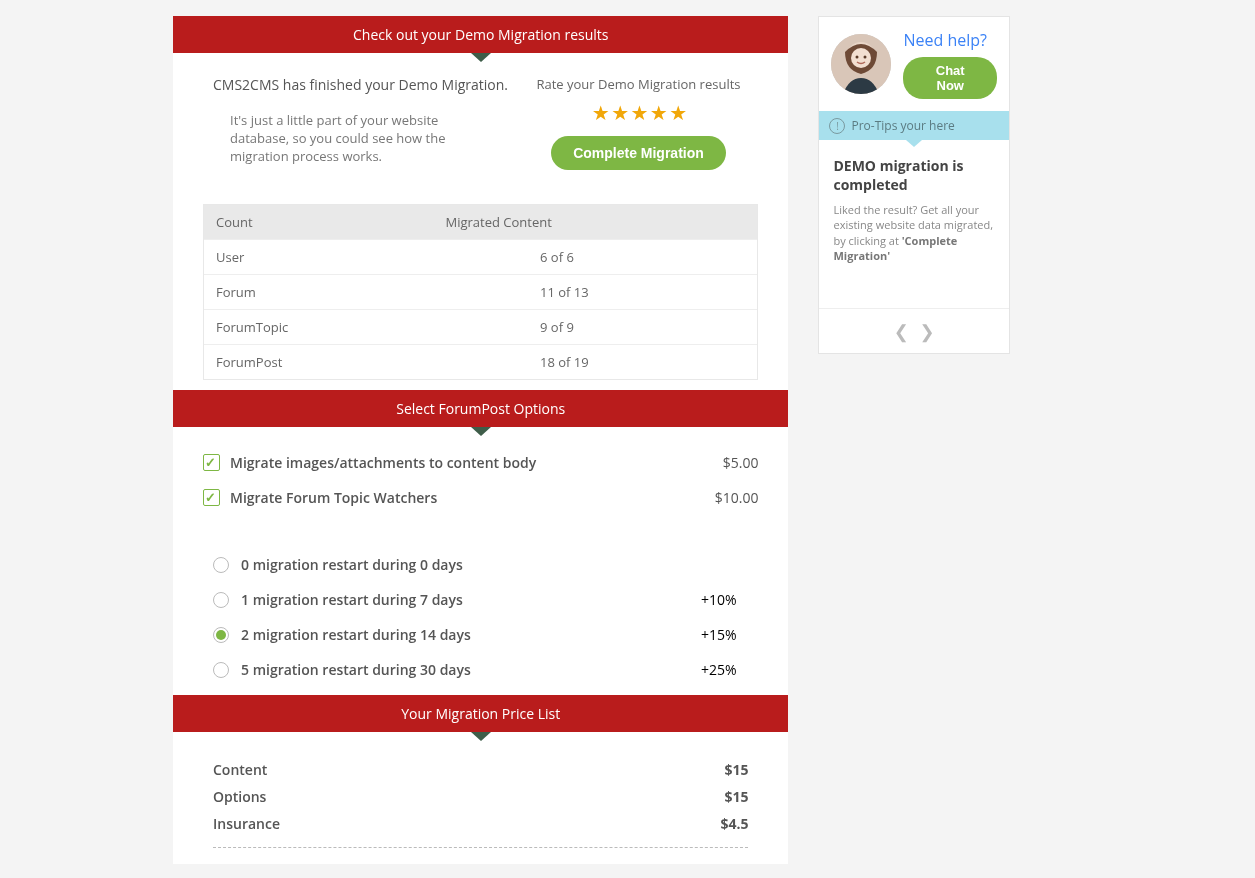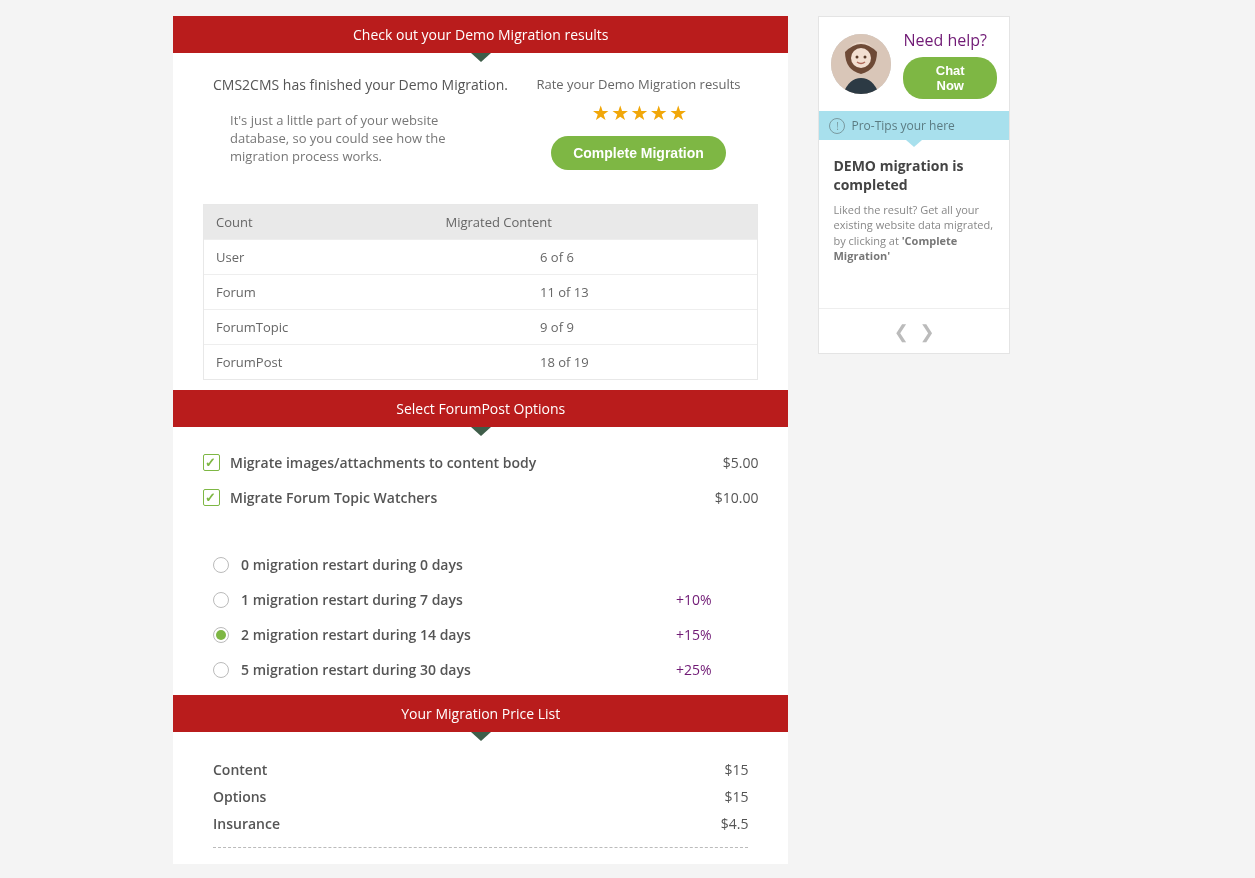--- a/index.html
+++ b/index.html
@@ -174,38 +174,38 @@
     content: "";
     position: absolute;
     top: 2px; left: 2px;
     width: 10px; height: 10px;
     border-radius: 50%;
     background: #7eb744;
   }
   .ins-row .pct {
     margin-left: auto;
     font-weight: 400;
-    color: #701a75;
-    margin-right: 37px;
+    color: #000000;
+    margin-right: 12px;
   }
 
   
   .pricelist {
     padding: 24px 40px 10px 40px;
     font-size: 14px;
   }
   .price-row {
     display: flex;
     padding: 4px 0;
     font-weight: 600;
     color: #555;
   }
   .price-row .val {
     margin-left: auto;
-    font-weight: 400;
+    font-weight: 700;
     text-align: right;
   }
   .divider {
     border-top: 1px dashed #bbb;
     margin: 10px 0 6px 0;
   }
 
   
   .side {
     width: 190px;
@@ -220,21 +220,21 @@
     gap: 12px;
   }
   .avatar {
     width: 60px; height: 60px;
     border-radius: 50%;
     overflow: hidden;
     flex-shrink: 0;
     background: #ccc;
   }
   .avatar svg { width: 100%; height: 100%; display: block; }
-  .side-help { font-size: 16px; color: #701a75; }
+  .side-help { font-size: 16px; color: #3b82f6; }
   .tips-bar {
     background: #a8e0ed;
     color: #5b7b82;
     font-size: 12px;
     padding: 6px 10px;
     display: flex;
     align-items: center;
     gap: 6px;
     position: relative;
   }

